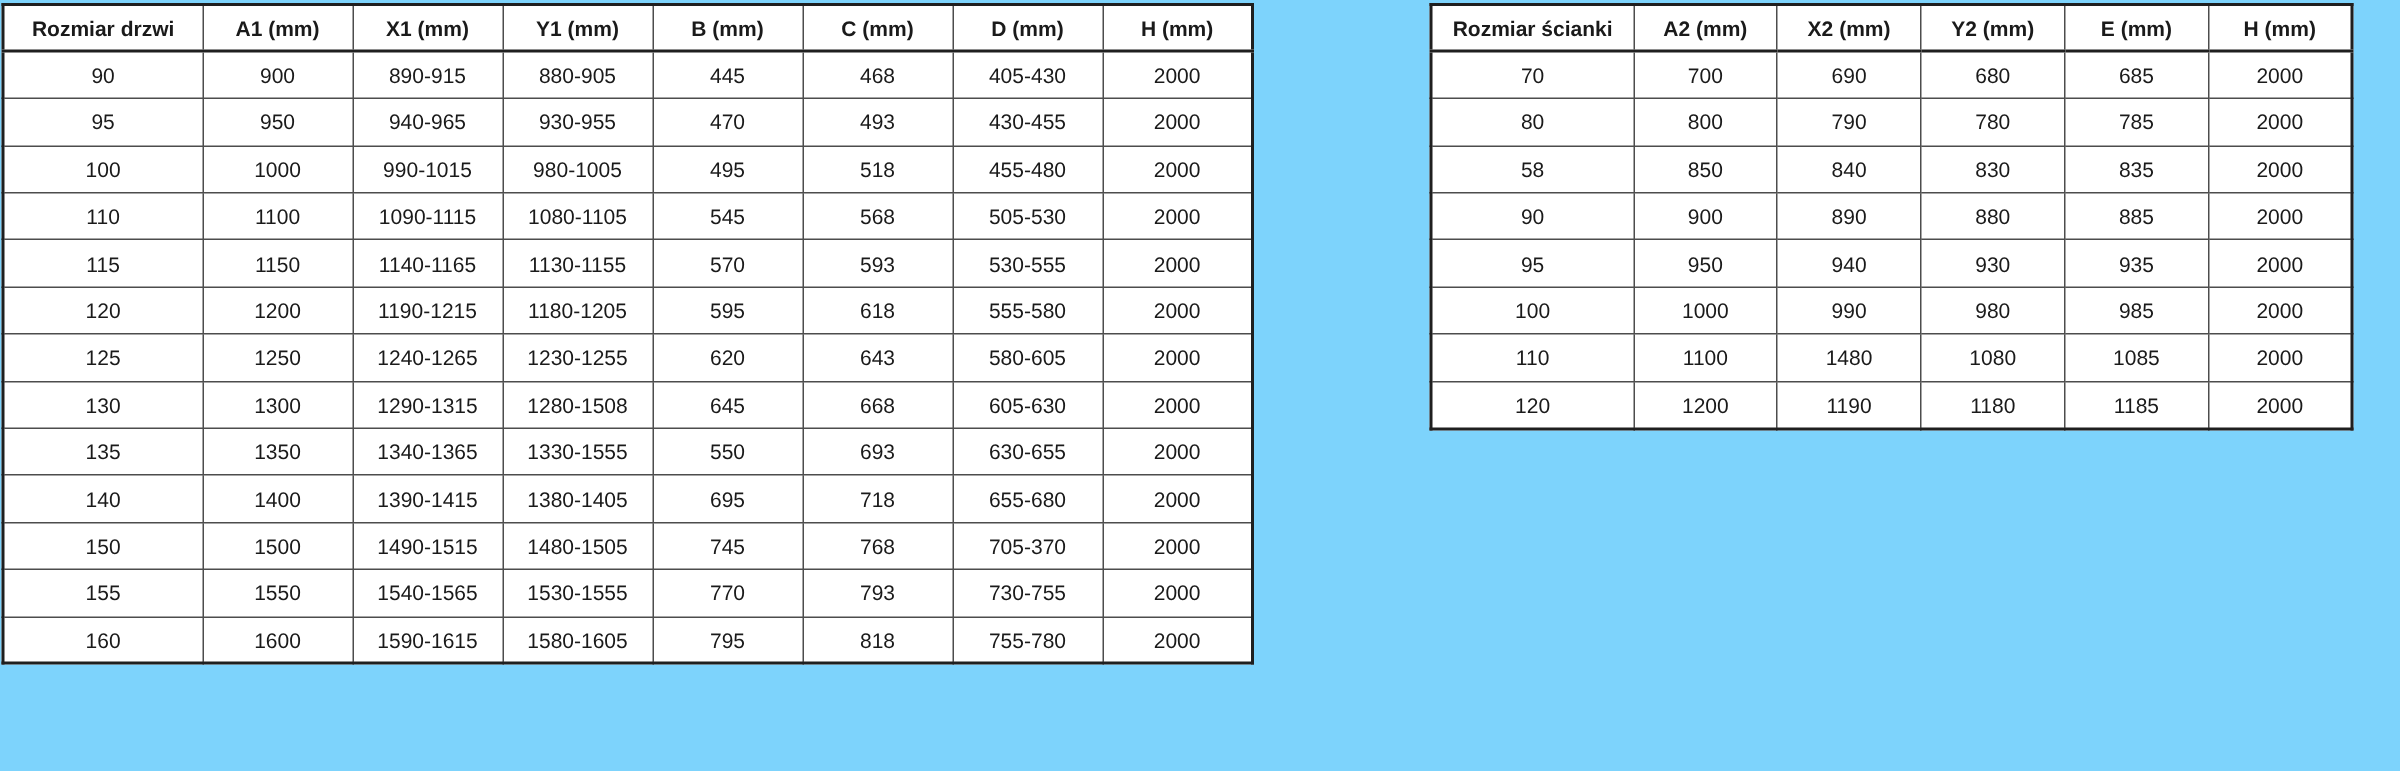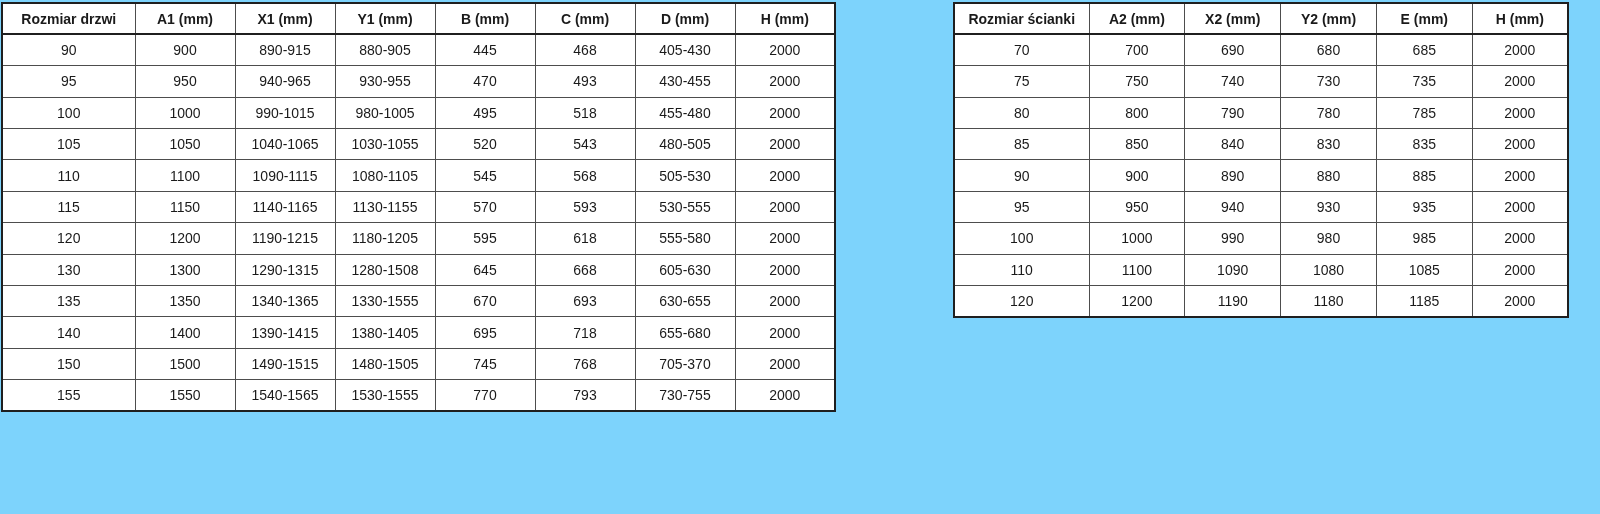--- a/index.html
+++ b/index.html
@@ -102,30 +102,20 @@
           <td>100</td>
           <td>1000</td>
           <td>990-1015</td>
           <td>980-1005</td>
           <td>495</td>
           <td>518</td>
           <td>455-480</td>
           <td>2000</td>
         </tr>
         <tr>
-          <td>105</td>
-          <td>1050</td>
-          <td>1040-1065</td>
-          <td>1030-1055</td>
-          <td>520</td>
-          <td>543</td>
-          <td>480-505</td>
-          <td>2000</td>
-        </tr>
-        <tr>
           <td>110</td>
           <td>1100</td>
           <td>1090-1115</td>
           <td>1080-1105</td>
           <td>545</td>
           <td>568</td>
           <td>505-530</td>
           <td>2000</td>
         </tr>
         <tr>
@@ -142,35 +132,45 @@
           <td>120</td>
           <td>1200</td>
           <td>1190-1215</td>
           <td>1180-1205</td>
           <td>595</td>
           <td>618</td>
           <td>555-580</td>
           <td>2000</td>
         </tr>
         <tr>
+          <td>125</td>
+          <td>1250</td>
+          <td>1240-1265</td>
+          <td>1230-1255</td>
+          <td>620</td>
+          <td>643</td>
+          <td>580-605</td>
+          <td>2000</td>
+        </tr>
+        <tr>
           <td>130</td>
           <td>1300</td>
           <td>1290-1315</td>
           <td>1280-1508</td>
           <td>645</td>
           <td>668</td>
           <td>605-630</td>
           <td>2000</td>
         </tr>
         <tr>
           <td>135</td>
           <td>1350</td>
           <td>1340-1365</td>
           <td>1330-1555</td>
-          <td>670</td>
+          <td>550</td>
           <td>693</td>
           <td>630-655</td>
           <td>2000</td>
         </tr>
         <tr>
           <td>140</td>
           <td>1400</td>
           <td>1390-1415</td>
           <td>1380-1405</td>
           <td>695</td>
@@ -189,20 +189,30 @@
           <td>2000</td>
         </tr>
         <tr>
           <td>155</td>
           <td>1550</td>
           <td>1540-1565</td>
           <td>1530-1555</td>
           <td>770</td>
           <td>793</td>
           <td>730-755</td>
+          <td>2000</td>
+        </tr>
+        <tr>
+          <td>160</td>
+          <td>1600</td>
+          <td>1590-1615</td>
+          <td>1580-1605</td>
+          <td>795</td>
+          <td>818</td>
+          <td>755-780</td>
           <td>2000</td>
         </tr>
       </tbody>
   </table>
 
   <table class="spec-table wall-table">
     <colgroup>
       <col class="first-col">
       <col span="5">
     </colgroup>
@@ -219,37 +229,29 @@
     <tbody>
         <tr>
           <td>70</td>
           <td>700</td>
           <td>690</td>
           <td>680</td>
           <td>685</td>
           <td>2000</td>
         </tr>
         <tr>
-          <td>75</td>
-          <td>750</td>
-          <td>740</td>
-          <td>730</td>
-          <td>735</td>
-          <td>2000</td>
-        </tr>
-        <tr>
           <td>80</td>
           <td>800</td>
           <td>790</td>
           <td>780</td>
           <td>785</td>
           <td>2000</td>
         </tr>
         <tr>
-          <td>85</td>
+          <td>58</td>
           <td>850</td>
           <td>840</td>
           <td>830</td>
           <td>835</td>
           <td>2000</td>
         </tr>
         <tr>
           <td>90</td>
           <td>900</td>
           <td>890</td>
@@ -269,21 +271,21 @@
           <td>100</td>
           <td>1000</td>
           <td>990</td>
           <td>980</td>
           <td>985</td>
           <td>2000</td>
         </tr>
         <tr>
           <td>110</td>
           <td>1100</td>
-          <td>1090</td>
+          <td>1480</td>
           <td>1080</td>
           <td>1085</td>
           <td>2000</td>
         </tr>
         <tr>
           <td>120</td>
           <td>1200</td>
           <td>1190</td>
           <td>1180</td>
           <td>1185</td>

